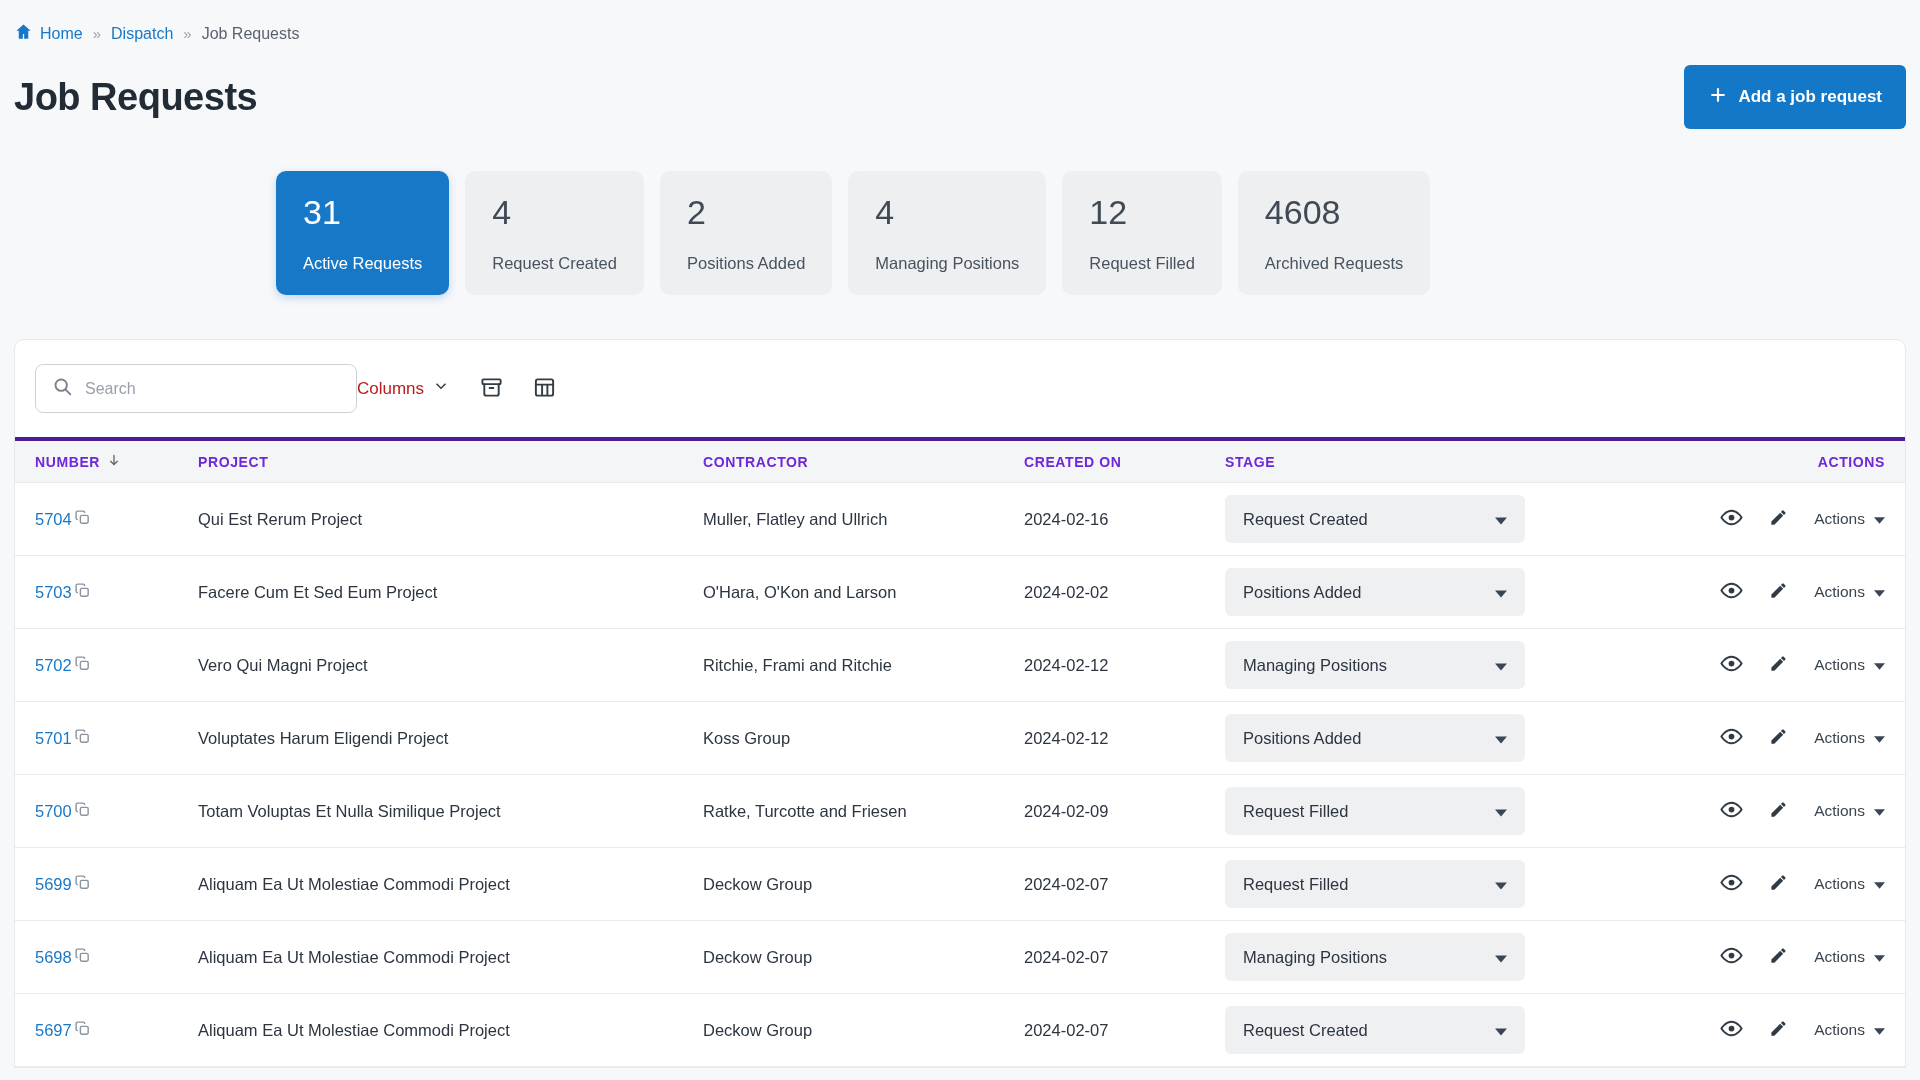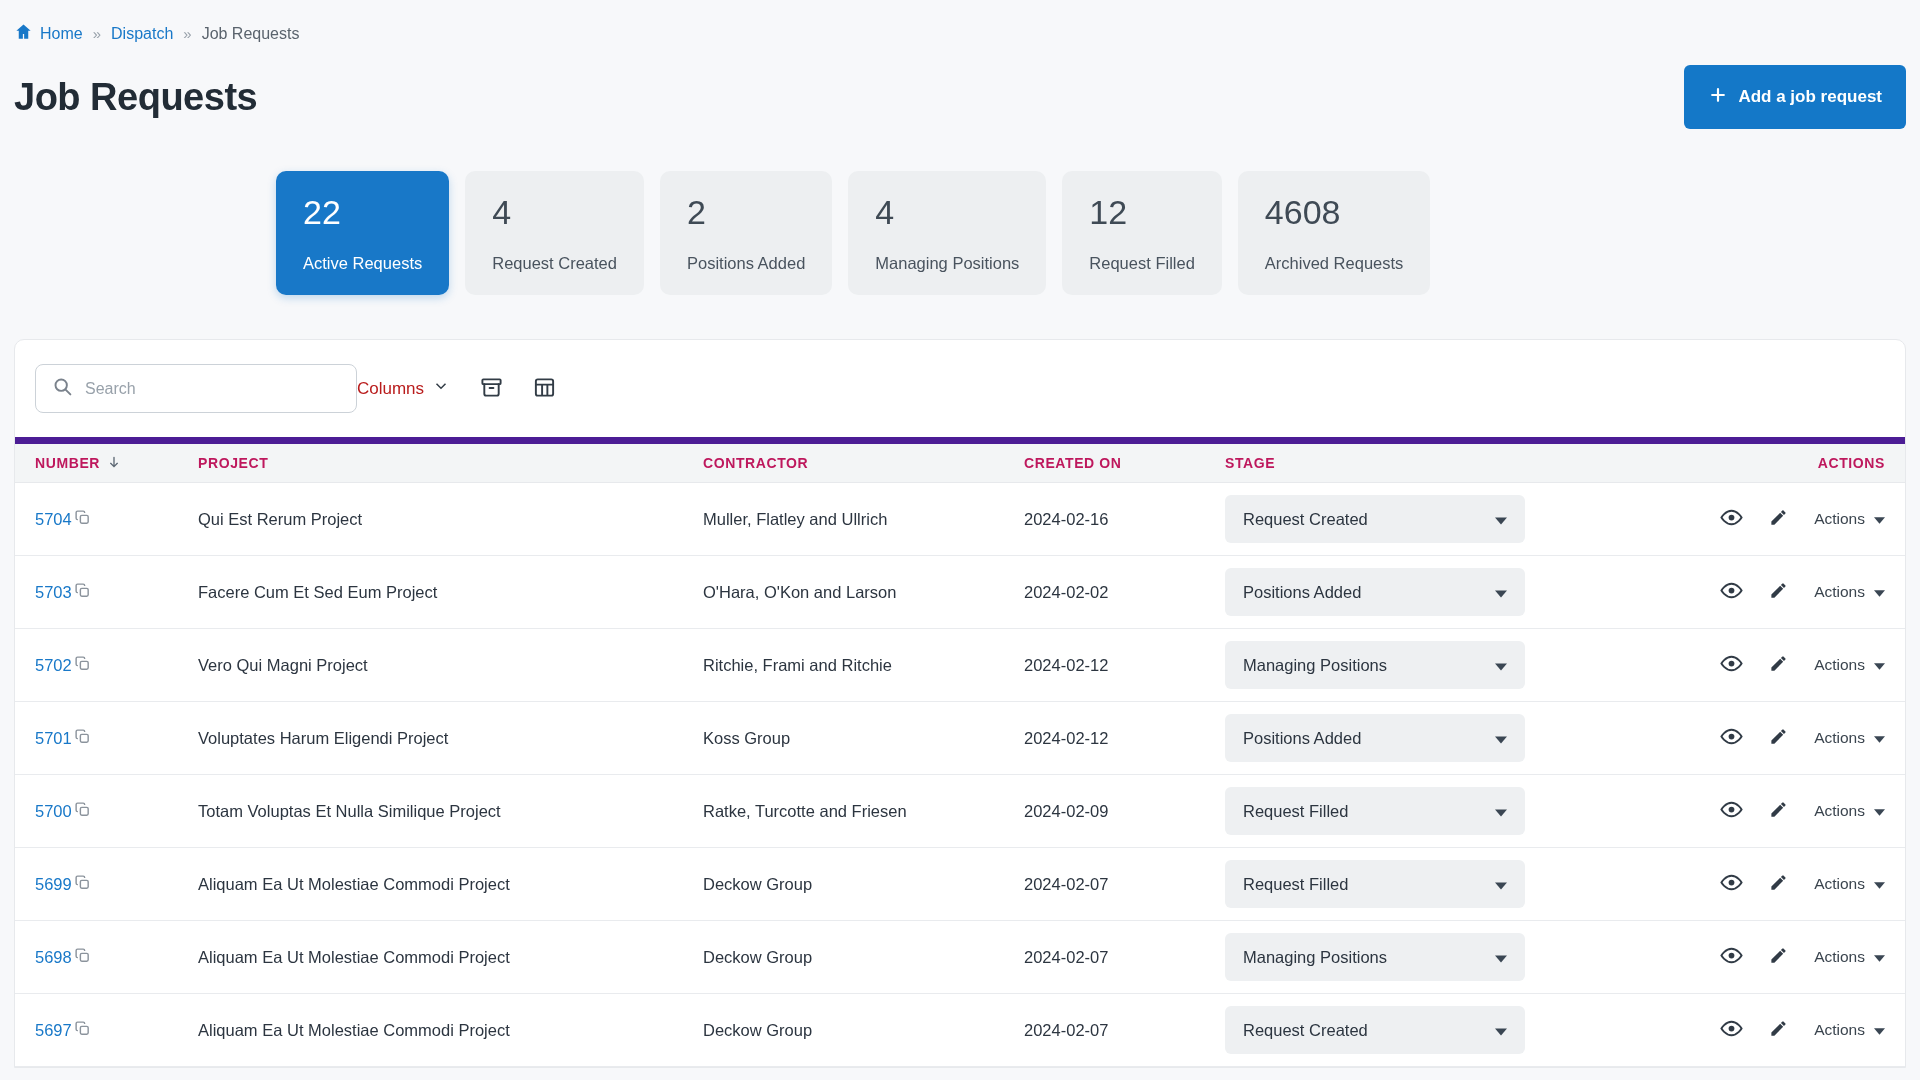--- a/index.html
+++ b/index.html
@@ -64,22 +64,22 @@
   .icon-btn { background: none; border: none; cursor: pointer; display: inline-flex; align-items: center; }
 
   
   .grid-row {
     display: grid;
     grid-template-columns: 163px 505px 321px 201px 320px 1fr;
     align-items: center; padding: 0 20px;
   }
   .thead {
     background: #f3f5f6; height: 46px;
-    border-top: 7px solid #4c1d95; border-bottom: 1px solid #e7e9ec;
-    font-size: 14px; font-weight: 700; color: #be185d; letter-spacing: 0.6px;
+    border-top: 4px solid #4c1d95; border-bottom: 1px solid #e7e9ec;
+    font-size: 14px; font-weight: 700; color: #6d28d9; letter-spacing: 0.6px;
   }
   .thead .th { display: flex; align-items: center; gap: 6px; }
   .thead .th.right { justify-content: flex-end; }
   .trow { height: 73px; border-bottom: 1px solid #e9ebee; font-size: 16.5px; }
   .num-cell { display: flex; align-items: center; gap: 2px; }
   .num-link { color: #1878c8; text-decoration: none; }
   .copy-btn { background: none; border: none; cursor: pointer; display: inline-flex; padding: 0; }
 
   .stage-select {
     width: 300px; height: 48px; background: #eef0f2; border: none; border-radius: 6px;
@@ -121,21 +121,21 @@
         <svg viewBox="0 0 24 24" width="20" height="20" fill="none" stroke="#ffffff" stroke-width="2.6" stroke-linecap="round">
             <path d="M12 5v14M5 12h14"></path>
           </svg>
       </span>
       <span>Add a job request</span>
     </button>
   </div>
 
   <div class="stats-row">
       <div class="stat-card active">
-    <div class="stat-value">22</div>
+    <div class="stat-value">31</div>
     <div class="stat-label">Active Requests</div>
   </div>
       <div class="stat-card">
     <div class="stat-value">4</div>
     <div class="stat-label">Request Created</div>
   </div>
       <div class="stat-card">
     <div class="stat-value">2</div>
     <div class="stat-label">Positions Added</div>
   </div>

